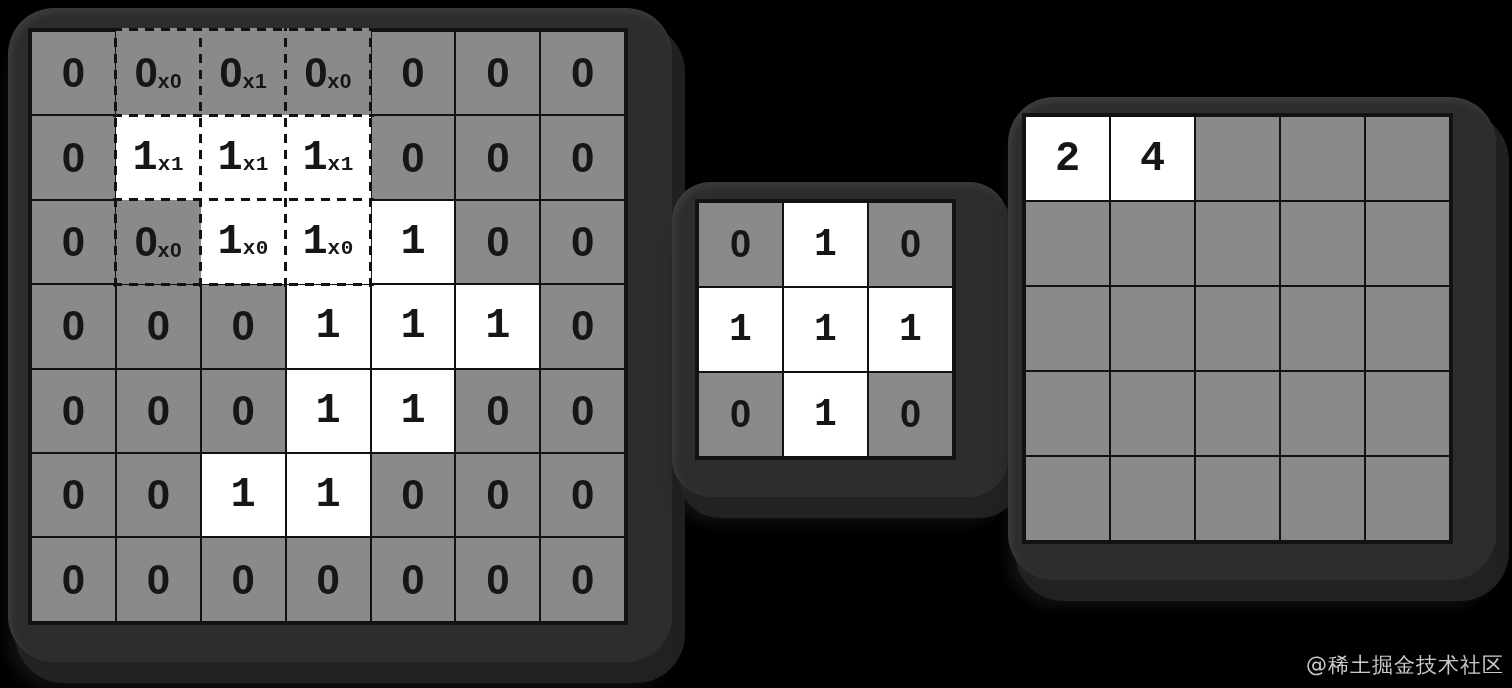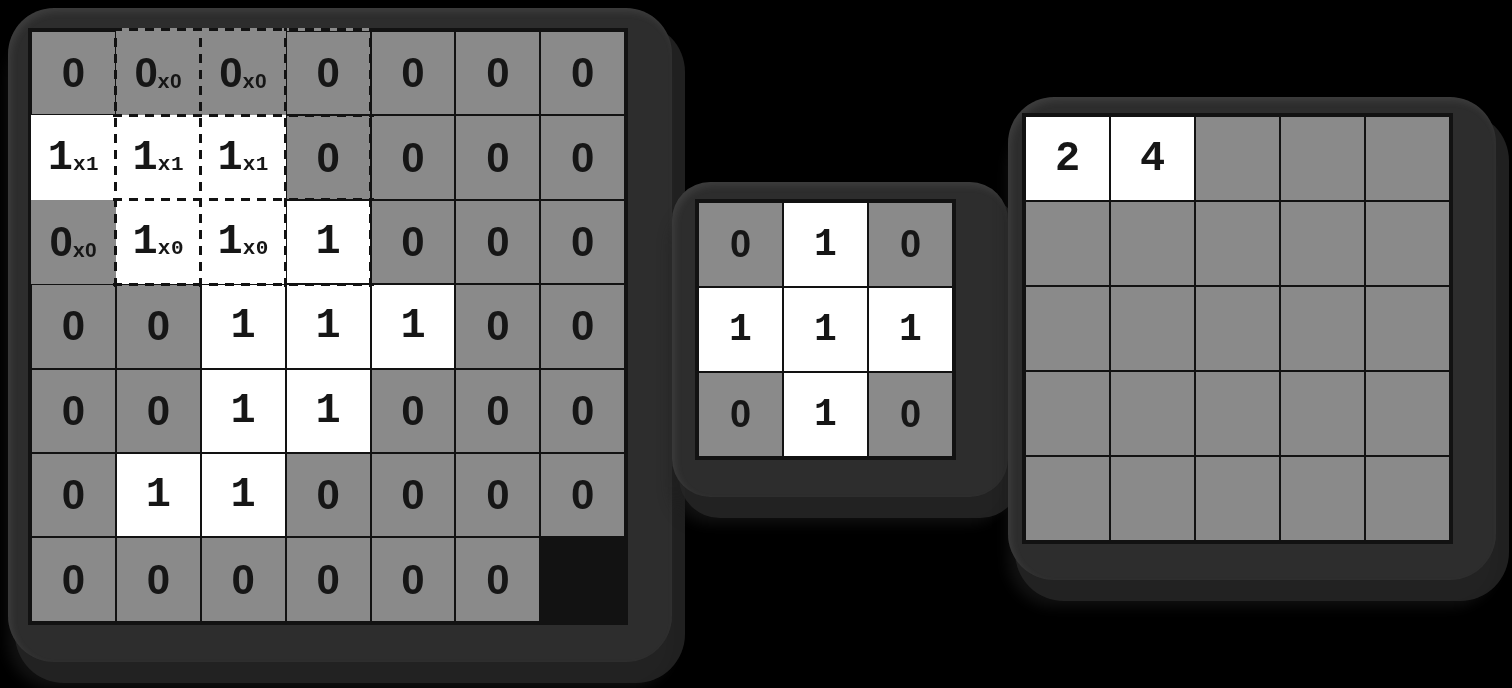--- a/index.html
+++ b/index.html
@@ -68,20 +68,23 @@
 
   <div class="panel" id="input-panel" style="left:8px; top:8px; width:664px; height:654px; border-radius:46px;">
     <div class="grid" id="input-grid" style="left: 20px; top: 20px; grid-template-columns: repeat(7, 84.9px); grid-auto-rows: 84.4px;">
         <div class="cell gray">
           <span class="val">0</span>
         </div>
         <div class="cell gray win">
           <span class="val">0<span class="sub">x0</span></span>
         </div>
         <div class="cell gray win">
+          <span class="val">0<span class="sub">x1</span></span>
+        </div>
+        <div class="cell gray win">
           <span class="val">0<span class="sub">x0</span></span>
         </div>
         <div class="cell gray">
           <span class="val">0</span>
         </div>
         <div class="cell gray">
           <span class="val">0</span>
         </div>
         <div class="cell gray">
           <span class="val">0</span>
@@ -282,13 +285,14 @@
         <div class="cell gray"></div>
         <div class="cell gray"></div>
         <div class="cell gray"></div>
         <div class="cell gray"></div>
         <div class="cell gray"></div>
         <div class="cell gray"></div>
         <div class="cell gray"></div>
       </div>
   </div>
 
+  <div id="watermark">@稀土掘金技术社区</div>
 </div>
 
 </body></html>

